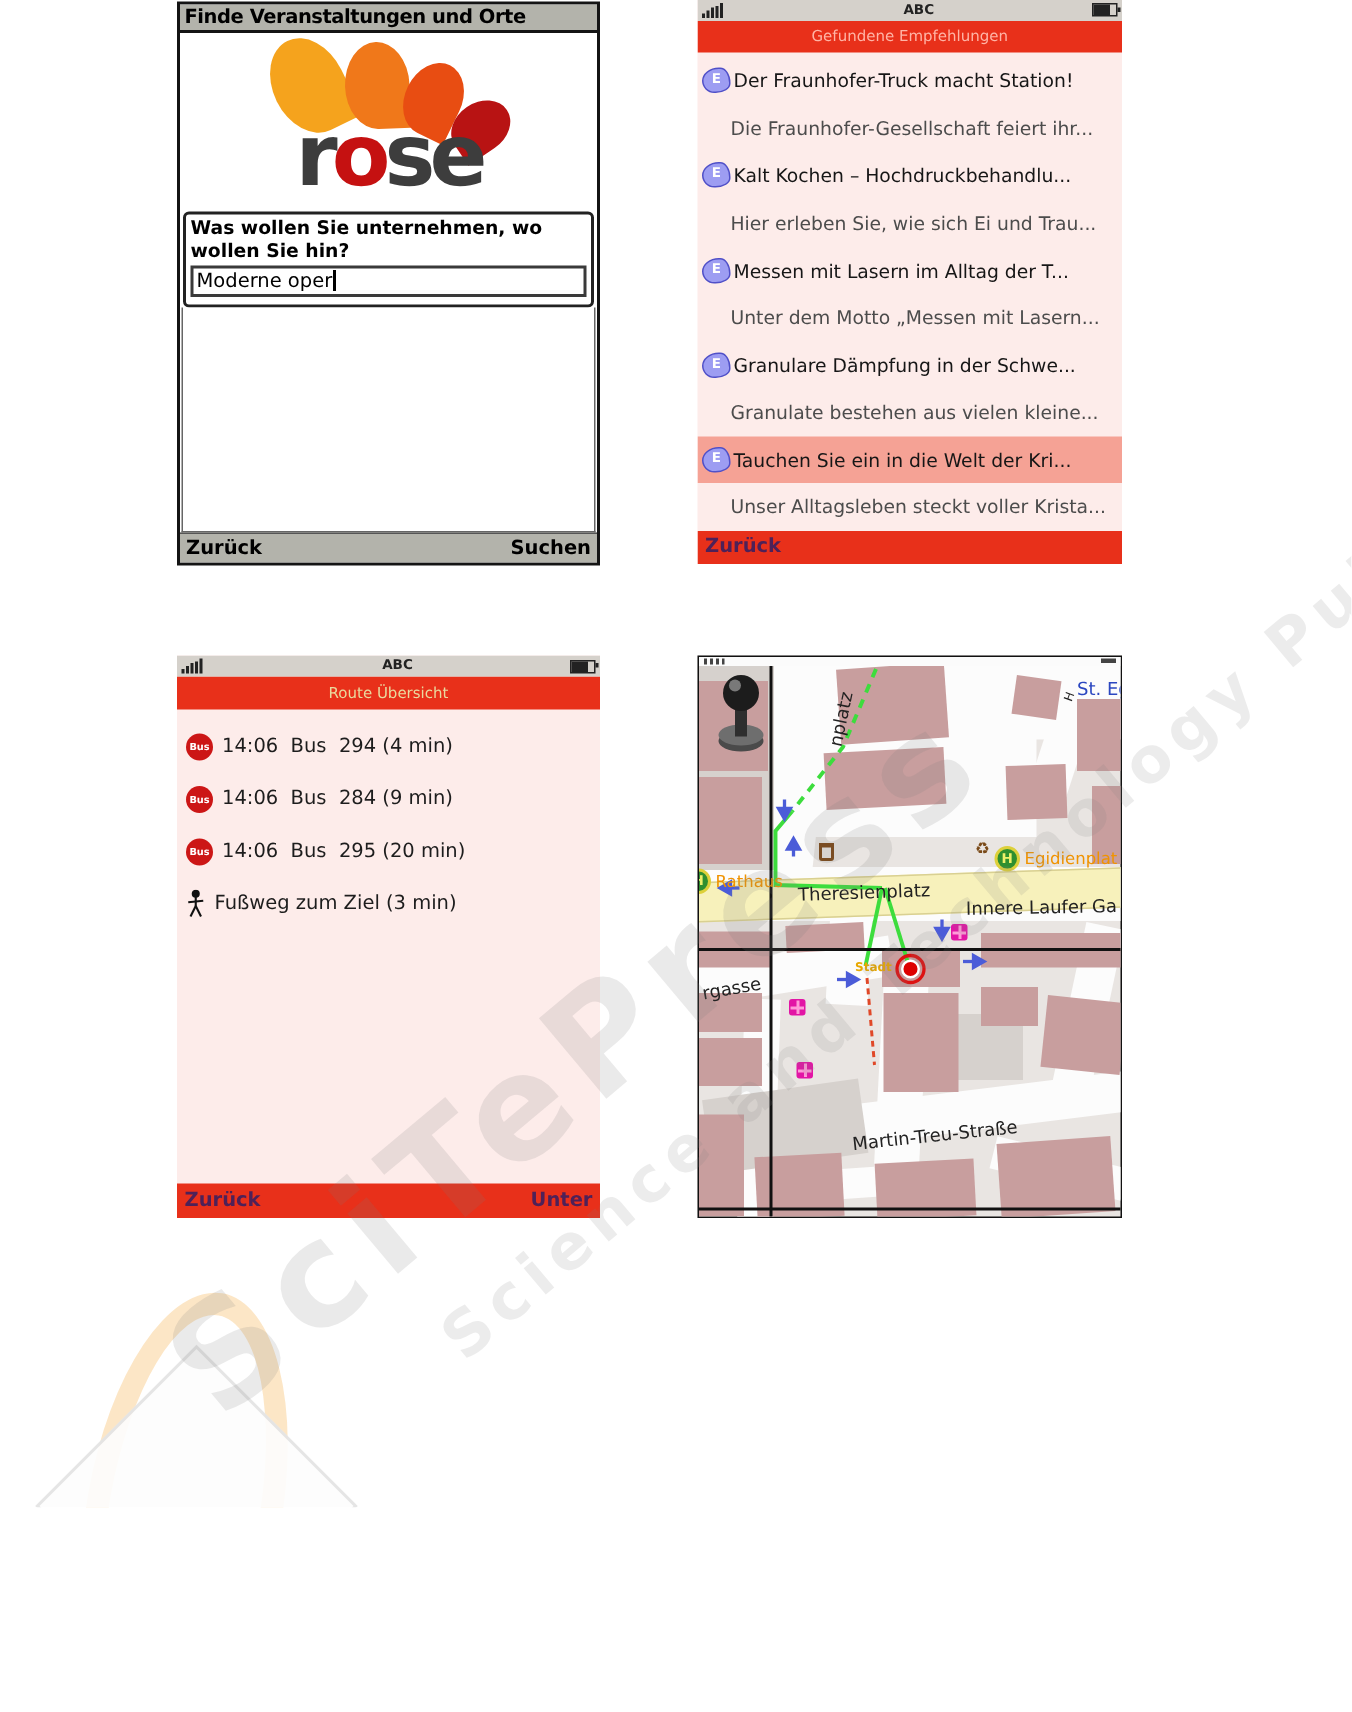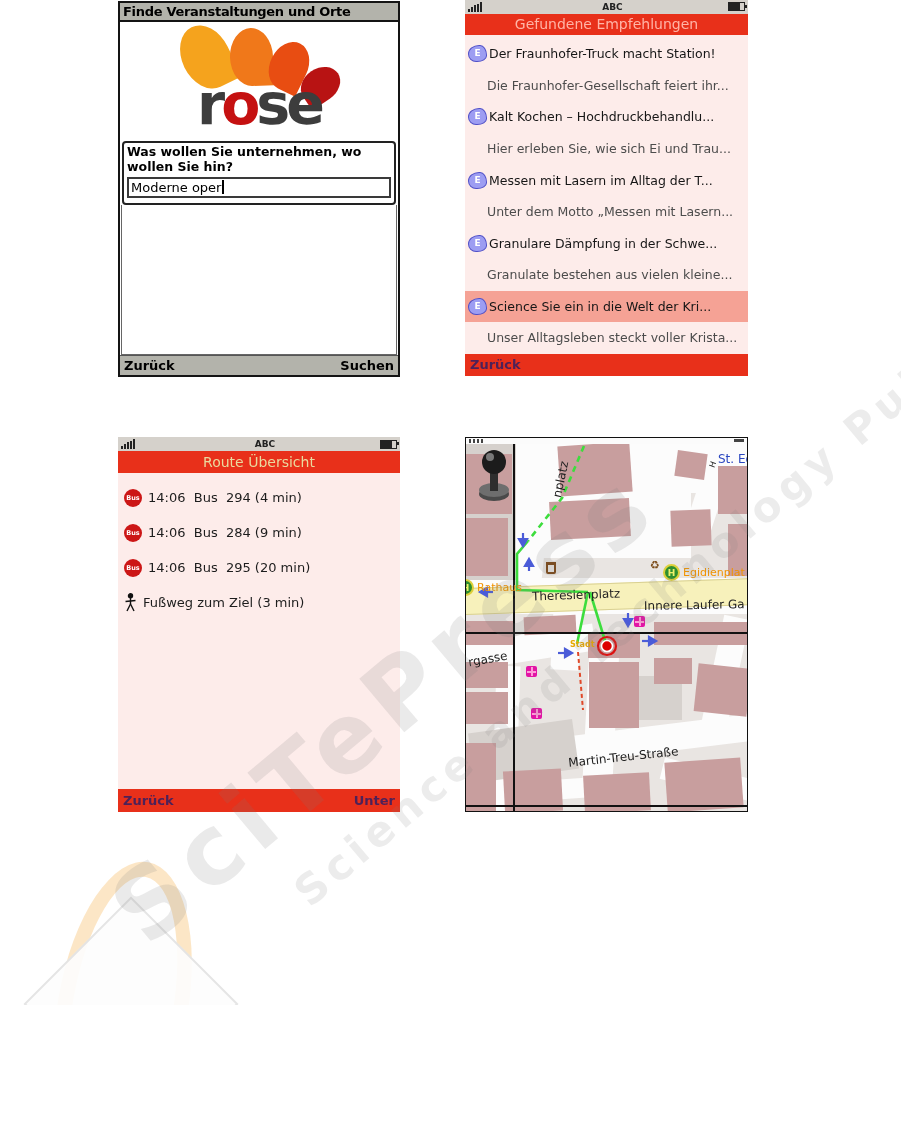--- a/index.html
+++ b/index.html
@@ -21,21 +21,21 @@
   .screen{position:absolute;overflow:hidden;background:#fff;z-index:10;}
   .statusbar{height:14px;background:#d5d1cb;position:relative;display:flex;align-items:center;
              padding:0 3px;box-sizing:border-box;}
   .abc{position:absolute;left:12px;right:0;text-align:center;font-size:9px;font-weight:bold;color:#222;}
   .sig{display:flex;align-items:flex-end;gap:1px;height:10px;}
   .sig i{display:block;width:2px;background:#222;}
   .bat{margin-left:auto;width:15px;height:7px;border:1px solid #222;position:relative;
        background:linear-gradient(90deg,#222 75%,#d5d1cb 75%);}
   .bat:after{content:"";position:absolute;right:-3px;top:1.5px;width:2px;height:3px;background:#222;}
   .titlebar{height:22px;background:var(--red,#e8301a);display:flex;align-items:center;
-            justify-content:center;font-size:14px;}
+            justify-content:center;font-size:10px;}
   .softbar{height:23px;background:var(--red,#e8301a);display:flex;align-items:center;
            justify-content:space-between;padding:0 5px;box-sizing:border-box;
            font-size:13px;font-weight:bold;color:var(--softkey,#4e2158);}
 
   
   .s1{left:118px;top:1px;width:282px;height:376px;border:2px solid #141414;box-sizing:border-box;
       display:flex;flex-direction:column;}
   .s40-title{height:19px;background:#b3b3ab;border-bottom:2px solid #141414;font-size:13px;
              font-weight:bold;color:#000;padding:1px 3px;box-sizing:border-box;letter-spacing:-0.3px;}
   .logo{position:relative;height:118px;background:#fff;}
@@ -181,21 +181,21 @@
         <span class="eicon">
             <b>E</b>
           </span>
         <span>Granulare Dämpfung in der Schwe...</span>
       </div>
       <div class="rrow sub">Granulate bestehen aus vielen kleine...</div>
       <div class="rrow sel">
         <span class="eicon">
             <b>E</b>
           </span>
-        <span>Science Sie ein in die Welt der Kri...</span>
+        <span>Tauchen Sie ein in die Welt der Kri...</span>
       </div>
       <div class="rrow sub">Unser Alltagsleben steckt voller Krista...</div>
     </div>
     <div class="softbar">
       <span>Zurück</span>
       <span></span>
     </div>
   </div>
 
   <div class="screen s3">

